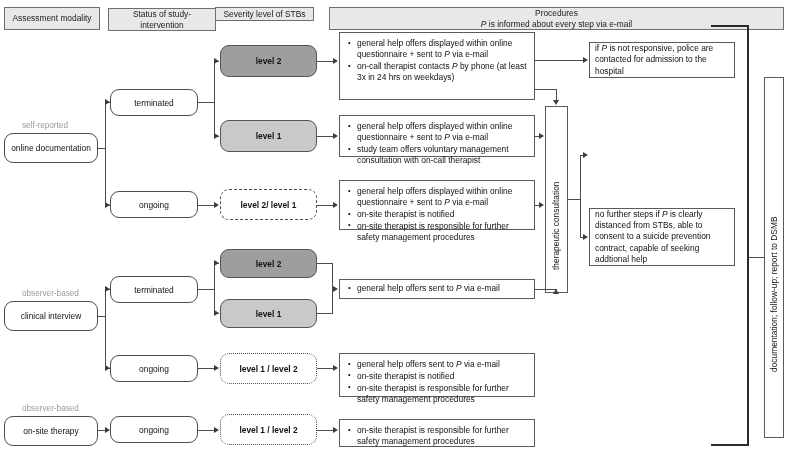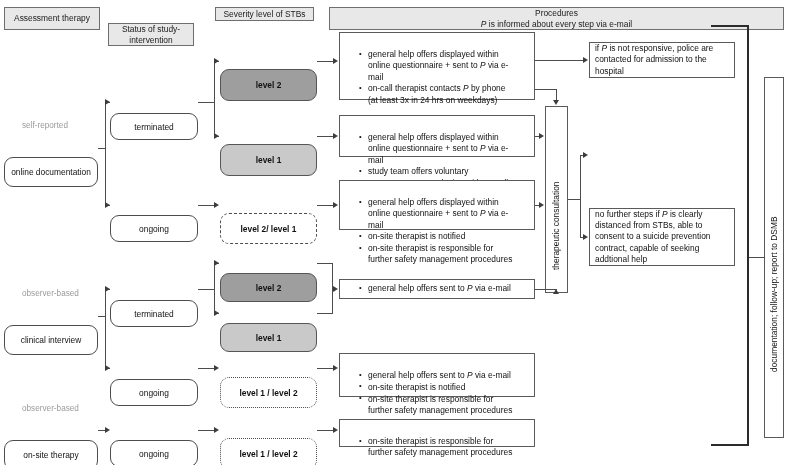--- a/index.html
+++ b/index.html
@@ -5,30 +5,30 @@
   html,body{margin:0;padding:0;background:#ffffff;}
   body{font-family:"Liberation Sans","DejaVu Sans",sans-serif;}
   #canvas{position:relative;width:788px;height:465px;background:#fff;overflow:hidden;}
 
   .hdr{position:absolute;background:#e8e8e8;border:1px solid #6e6e6e;
        display:flex;align-items:center;justify-content:center;text-align:center;
        font-size:8.4px;color:#1a1a1a;line-height:1.25;box-sizing:border-box;padding:1px 3px;}
 
   .rbox{position:absolute;box-sizing:border-box;border:1px solid #4d4d4d;border-radius:9px;
         background:#ffffff;display:flex;align-items:center;justify-content:center;
-        font-size:8.4px;color:#111;text-align:center;margin-top:24px;}
+        font-size:8.4px;color:#111;text-align:center;}
   .rbox.lvl{font-weight:bold;border-color:#555;}
   .rbox.lvl2{background:#9e9e9e;}
   .rbox.lvl1{background:#c9c9c9;text-align:center;}
   .rbox.dashed{background:#fff;border:1.4px dashed #4d4d4d;}
   .rbox.dotted{background:#fff;border:1.4px dotted #4d4d4d;}
 
   .sbox{position:absolute;box-sizing:border-box;border:1px solid #5a5a5a;background:#fff;
         font-size:8.4px;color:#111;line-height:1.34;padding:4px 5px 4px 5px;}
-  .sbox ul{margin:12px;padding:0 0 0 11px;list-style:none;}
+  .sbox ul{margin:1px;padding:0 0 0 11px;list-style:none;}
   .sbox li{position:relative;margin:0 0 0.5px 0;}
   .sbox li:before{content:"•";position:absolute;left:-9px;top:-0.5px;font-size:7.5px;}
   .sbox.plain{display:flex;align-items:center;}
   .sbox.plain p{margin:0;}
 
   .vbox{position:absolute;box-sizing:border-box;border:1px solid #5a5a5a;background:#fff;}
   .vlabel{position:absolute;white-space:nowrap;font-size:8.4px;color:#111;
           transform-origin:0 0;transform:rotate(-90deg);}
 
   .caption{position:absolute;font-size:8.2px;color:#9a9a9a;white-space:nowrap;}
@@ -44,23 +44,23 @@
   .arw.r{border-width:3.1px 0 3.1px 5px;border-color:transparent transparent transparent #3d3d3d;}
   .arw.d{border-width:5px 3.1px 0 3.1px;border-color:#3d3d3d transparent transparent transparent;}
   .arw.u{border-width:0 3.1px 5px 3.1px;border-color:transparent transparent #3d3d3d transparent;}
   .ital{font-style:italic;}
 </style>
 </head>
 <body>
 
 <div id="canvas">
 
-  <div class="hdr" style="left:4px;top:7px;width:96px;height:23px;">Assessment therapy</div>
-
-  <div class="hdr" style="left:108px;top:23px;width:86px;height:23px;text-align:center;">Status of study-intervention</div>
+  <div class="hdr" style="left:4px;top:7px;width:96px;height:23px;">Assessment modality</div>
+
+  <div class="hdr" style="left:108px;top:8px;width:108px;height:23px;text-align:center;">Status of study-intervention</div>
 
   <div class="hdr" style="left:215px;top:7px;width:99px;height:14px;">Severity level of STBs</div>
 
   <div class="hdr" style="left:329px;top:7px;width:455px;height:23px;flex-direction:column;justify-content:center;">
     <div>Procedures</div>
     <div><span class="ital">P</span> is informed about every step via e-mail</div>
   </div>
 
   <div class="caption" style="left:22px;top:121px;">self-reported</div>
   <div class="rbox" style="left:4px;top:133px;width:94px;height:30px;">online documentation</div>

